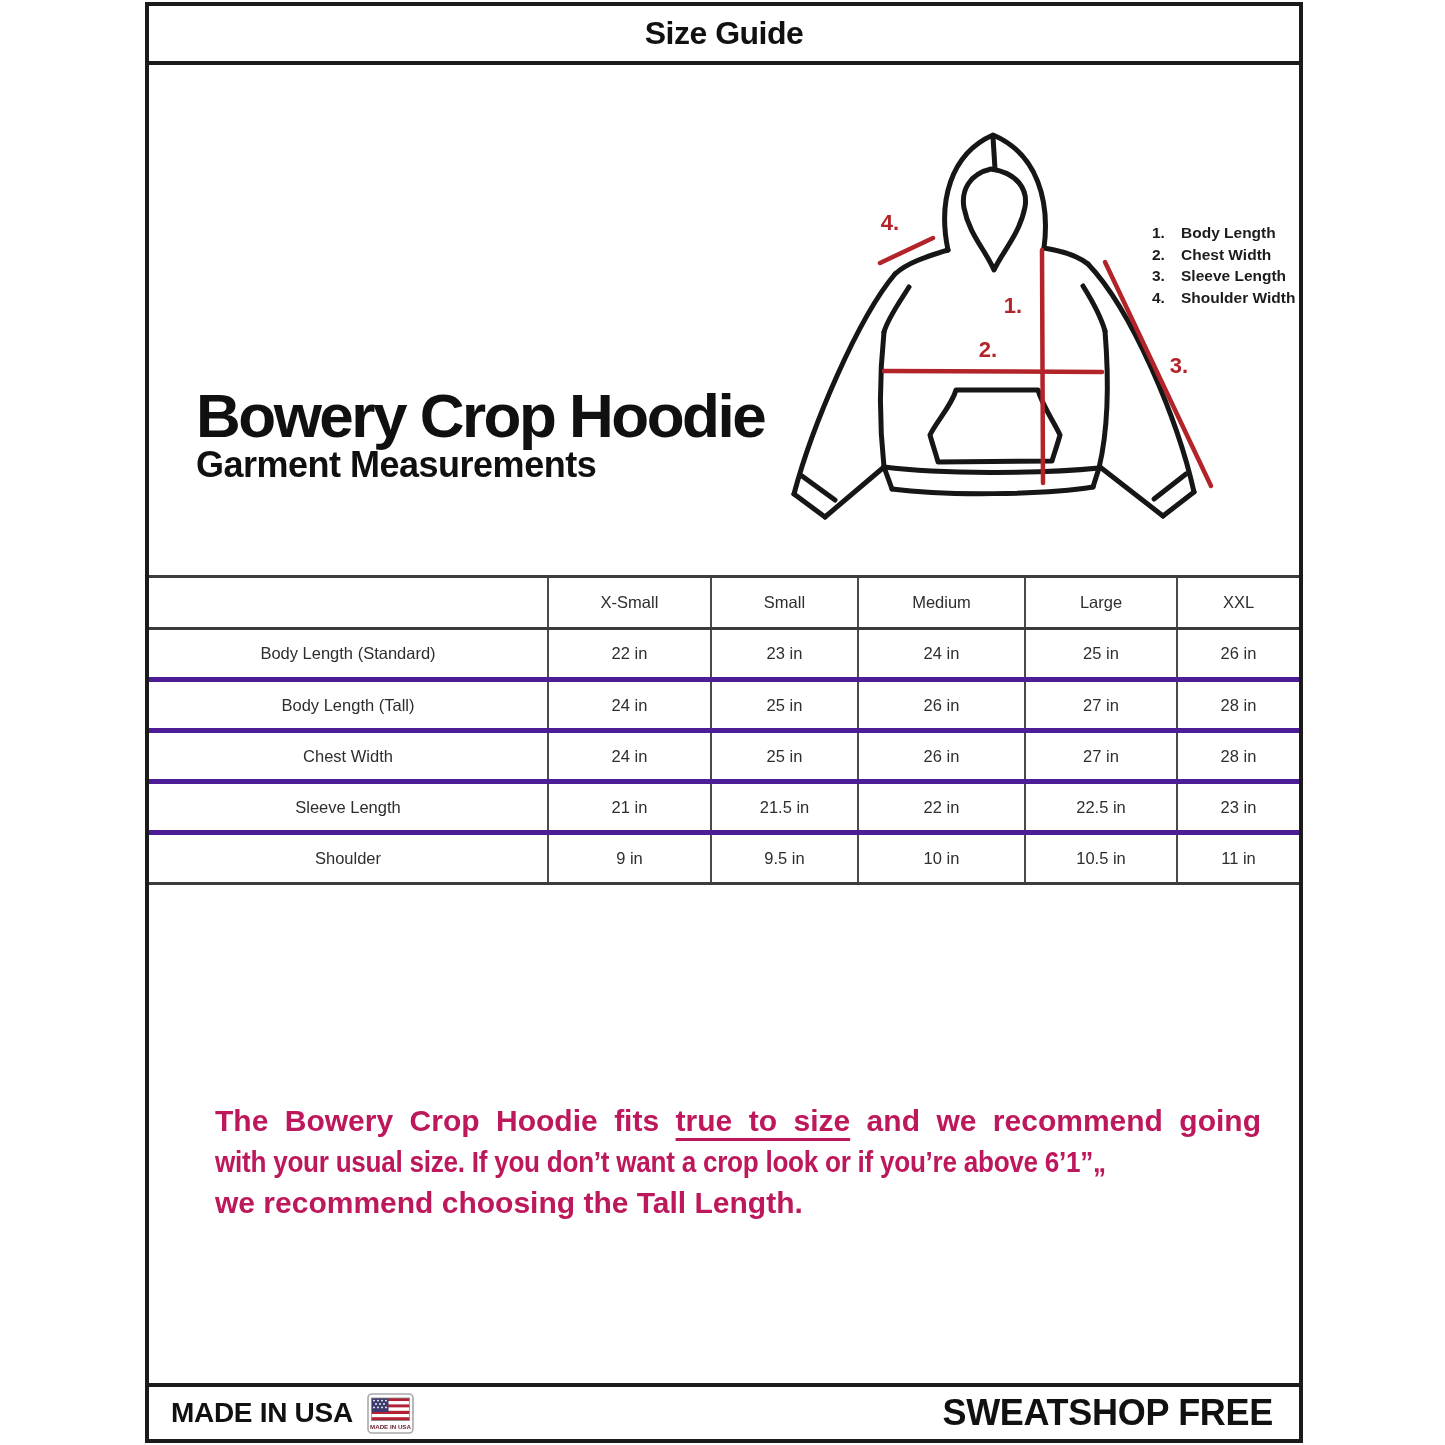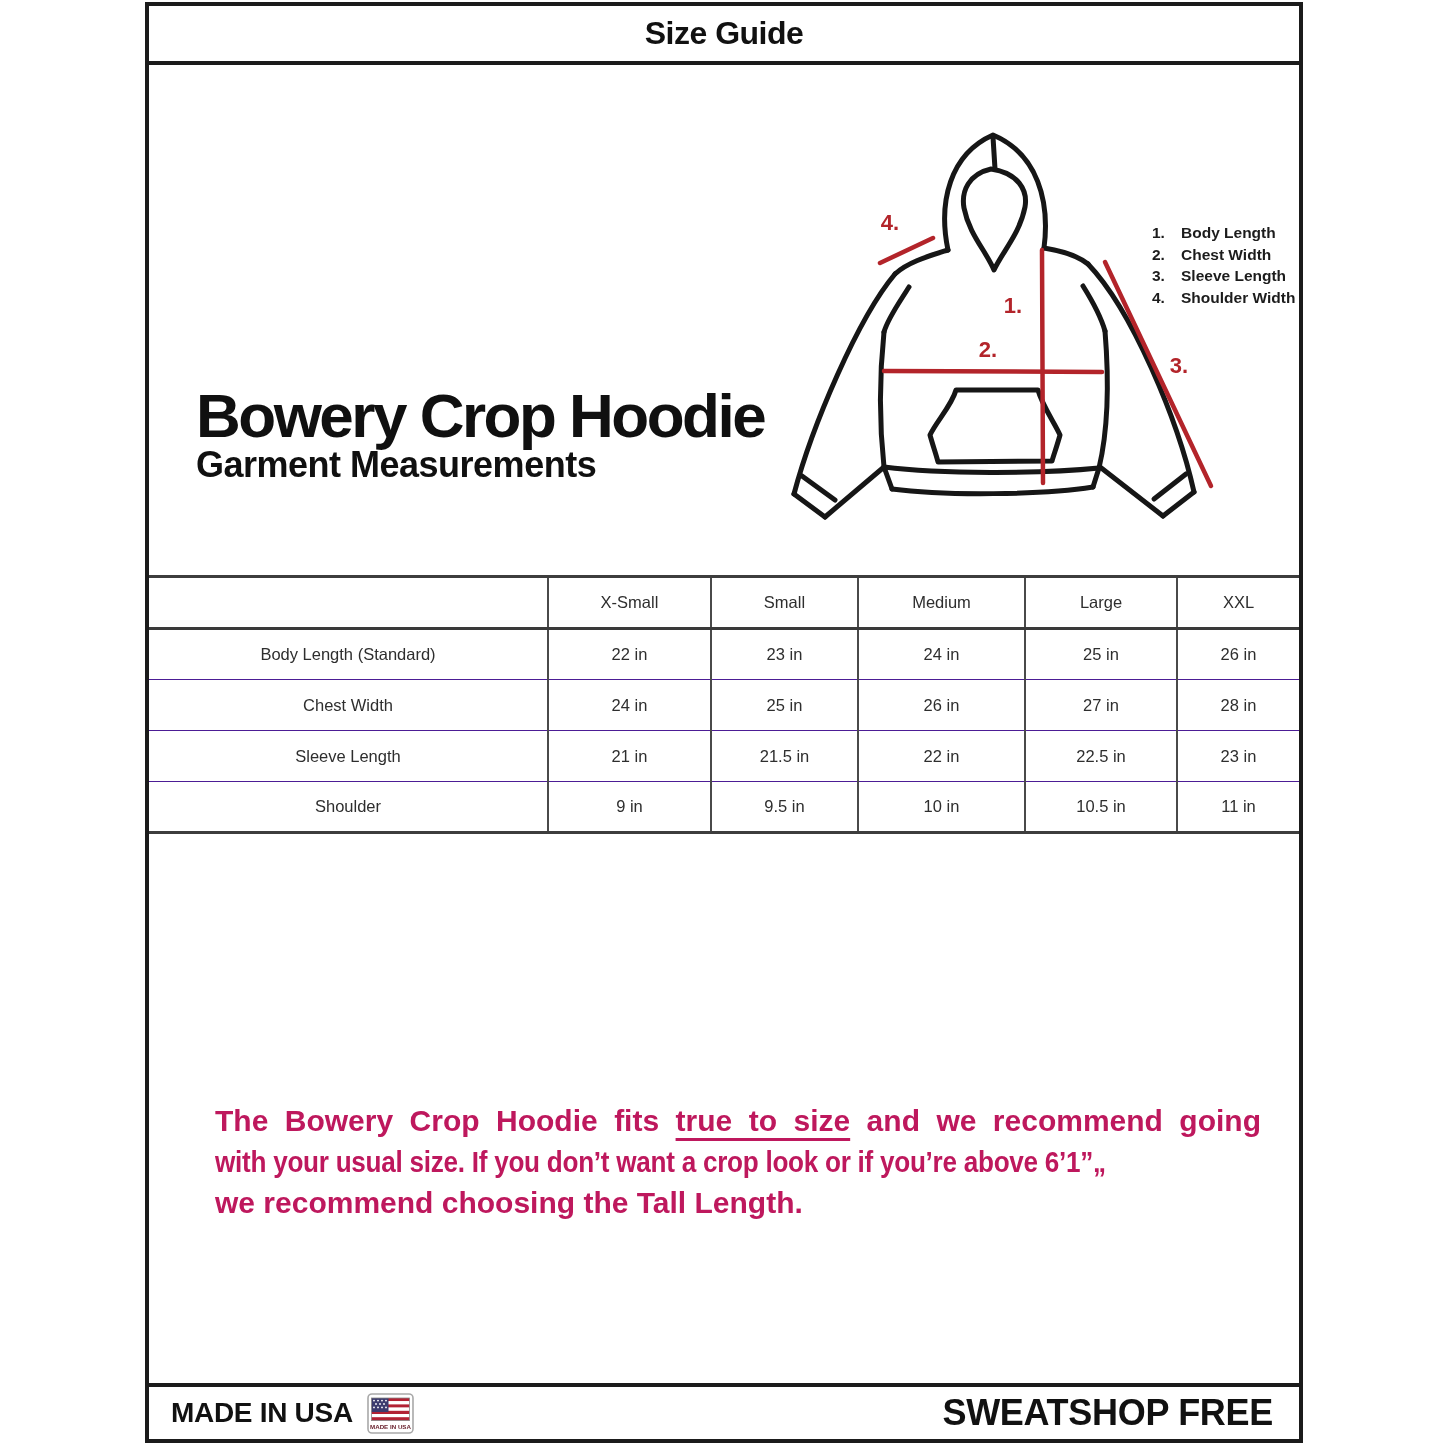--- a/index.html
+++ b/index.html
@@ -38,21 +38,21 @@
     border-collapse:collapse;table-layout:fixed;
     border-top:3px solid #3d3d3d;border-bottom:3px solid #3d3d3d;
   }
   .size-table th,.size-table td{
     font-size:16.5px;font-weight:400;color:#2e2e2e;text-align:center;vertical-align:middle;
     padding:0;border-left:2px solid #4a4a4a;
   }
   .size-table th:first-child,.size-table td:first-child{border-left:none;}
   .size-table thead tr{height:52px;}
   .size-table thead tr{border-bottom:3px solid #3a3a3a;}
-  .size-table tbody tr{height:51px;border-bottom:1px solid #4c1d95;}
+  .size-table tbody tr{height:51px;border-bottom:5px solid #4c1d95;}
   .size-table tbody tr:last-child{border-bottom:none;}
   
   .fit-note{
     position:absolute;left:66px;top:1094px;width:1046px;
     font-size:30px;font-weight:700;color:#be185d;line-height:41px;
   }
   .fit-line1{text-align:justify;text-align-last:justify;}
   .fit-underline{text-decoration:underline;text-decoration-thickness:3px;text-underline-offset:7px;}
   .fit-line2{white-space:nowrap;transform:scaleX(.87);transform-origin:0 50%;letter-spacing:-.3px;}
   
@@ -169,20 +169,28 @@
 
         <tr>
           <td>Body Length (Standard)</td>
           <td>22 in</td>
           <td>23 in</td>
           <td>24 in</td>
           <td>25 in</td>
           <td>26 in</td>
         </tr>
 
+        <tr>
+          <td>Body Length (Tall)</td>
+          <td>24 in</td>
+          <td>25 in</td>
+          <td>26 in</td>
+          <td>27 in</td>
+          <td>28 in</td>
+        </tr>
 
         <tr>
           <td>Chest Width</td>
           <td>24 in</td>
           <td>25 in</td>
           <td>26 in</td>
           <td>27 in</td>
           <td>28 in</td>
         </tr>
 

